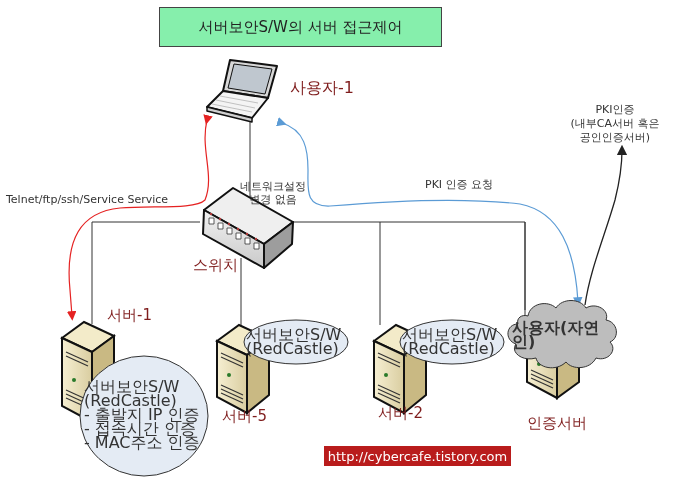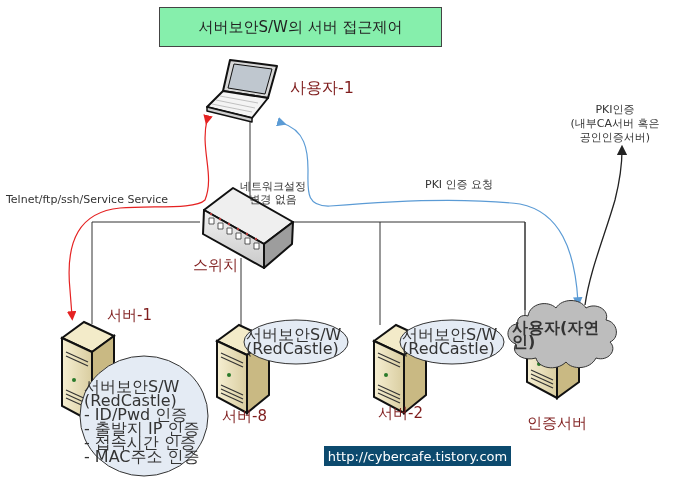--- a/index.html
+++ b/index.html
@@ -3,21 +3,21 @@
 <meta charset="utf-8">
 <style>
   html, body { margin:0; padding:0; background:#ffffff; }
   body { width:683px; height:491px; position:relative; overflow:hidden; font-family:"DejaVu Sans", sans-serif; }
   #stage { position:absolute; left:0; top:0; width:683px; height:491px; }
   .lbl { position:absolute; color:#222; white-space:nowrap; }
   .title-box { position:absolute; left:159px; top:7px; width:283px; height:40px; border:1px solid #444; box-sizing:border-box; display:flex; align-items:center; justify-content:center; font-size:15px; color:#222; background:#86efac; }
   .small { font-size:11px; color:#333; }
   .mid { font-size:15px; color:#7f1d1d; }
   .bubble-text { position:absolute; font-size:16px; color:#333; line-height:14px; }
-  .watermark { position:absolute; left:324px; top:446px; width:187px; height:20px; background:#0c4a6e; color:#fff; font-size:13px; display:flex; align-items:center; justify-content:center; font-family:"DejaVu Sans", sans-serif; }
+  .watermark { position:absolute; left:324px; top:446px; width:187px; height:20px; background:#b91c1c; color:#fff; font-size:13px; display:flex; align-items:center; justify-content:center; font-family:"DejaVu Sans", sans-serif; }
 </style>
 </head>
 <body>
 
 <div id="stage">
   <svg width="683" height="491" viewBox="0 0 683 491" xmlns="http://www.w3.org/2000/svg" style="position:absolute;left:0;top:0;">
     <defs>
       <marker id="arrRed" markerWidth="8" markerHeight="8" refX="4" refY="4" orient="auto">
         <path d="M0,0 L8,4 L0,8 Z" fill="#e52222"></path>
       </marker>
@@ -159,28 +159,27 @@
   <div class="lbl small" style="left:240px;top:180px;text-align:center;line-height:13px;">
     <div>네트워크설정</div>
     <div>변경 없음</div>
   </div>
 
   <div class="lbl small" style="left:425px;top:177px;">PKI 인증 요청</div>
 
   <div class="lbl mid" style="left:193px;top:256px;">스위치</div>
 
   <div class="lbl mid" style="left:107px;top:306px;">서버-1</div>
-  <div class="lbl mid" style="left:222px;top:407px;">서버-8</div>
+  <div class="lbl mid" style="left:222px;top:407px;">서버-5</div>
   <div class="lbl mid" style="left:378px;top:404px;">서버-2</div>
   <div class="lbl mid" style="left:527px;top:414px;">인증서버</div>
 
   <div class="bubble-text" style="left:84px;top:380px;width:120px;">
     <div>서버보안S/W</div>
     <div>(RedCastle)</div>
-    <div>- ID/Pwd 인증</div>
     <div>- 출발지 IP 인증</div>
     <div>- 접속시간 인증</div>
     <div>- MAC주소 인증</div>
   </div>
 
   <div class="bubble-text" style="left:246px;top:328px;width:100px;">
     <div>서버보안S/W</div>
     <div>(RedCastle)</div>
   </div>
   <div class="bubble-text" style="left:402px;top:328px;width:100px;">

